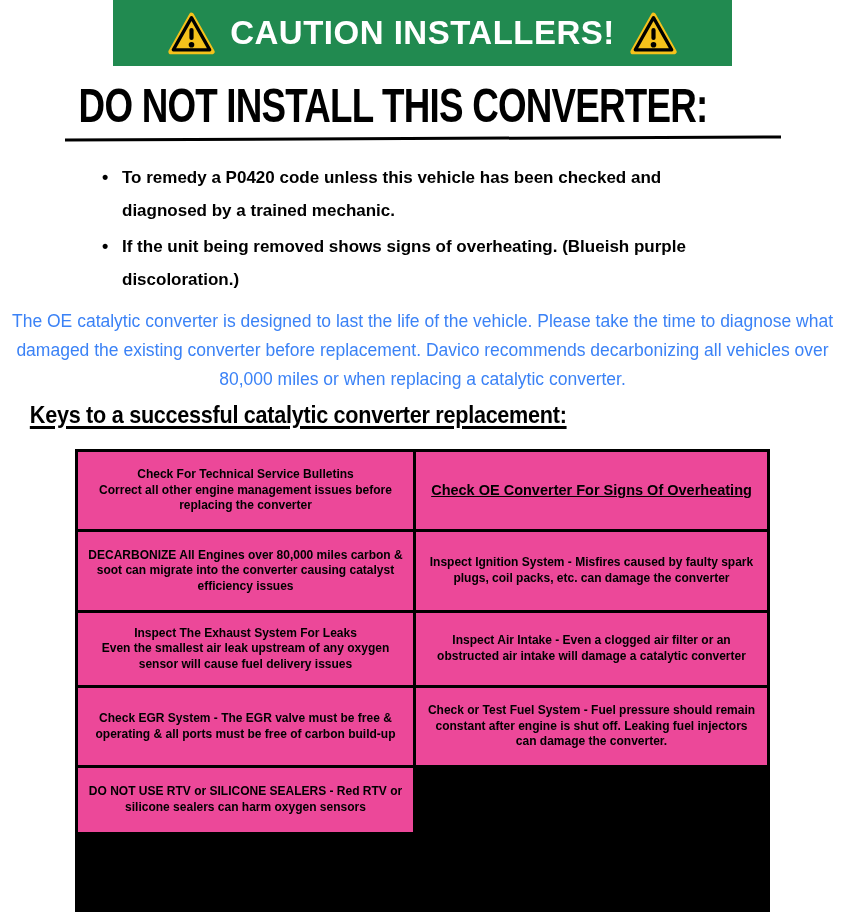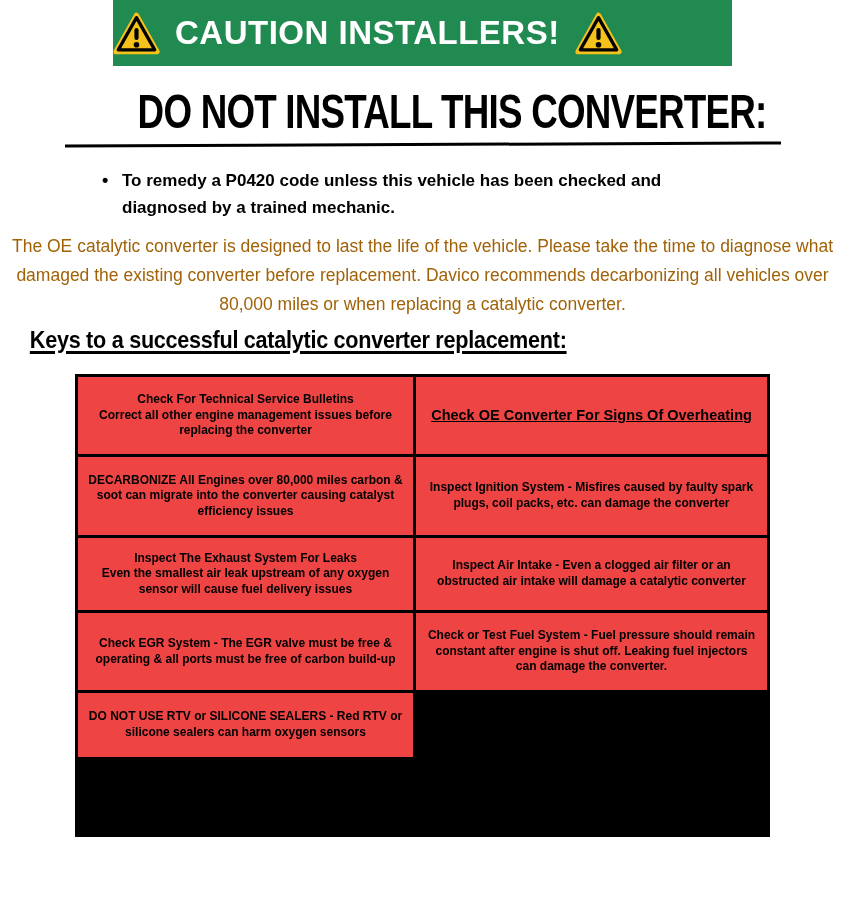--- a/index.html
+++ b/index.html
@@ -8,34 +8,34 @@
     width: 845px; height: 919px;
     font-family: "Liberation Sans", "DejaVu Sans", sans-serif;
     color: #000;
     overflow: hidden;
   }
 
   
   .banner {
     width: 619px; height: 66px;
     margin: 0 auto;
-    display: flex; align-items: center; 
+    display: flex; align-items: center; justify-content: center;
     gap: 15px;
   }
   .banner-title {
     color: #fff;
     font-size: 33px;
     font-weight: bold;
     letter-spacing: 0.5px;
     white-space: nowrap;
   }
   .tri-icon { display: block; }
 
   
-  .main-heading { text-align: right; margin-top: 17px; height: 54px; }
+  .main-heading { text-align: left; margin-top: 11px; height: 54px; }
   .main-heading .condensed {
     display: inline-block;
     font-size: 46px;
     font-weight: bold;
     letter-spacing: -1px;
     white-space: nowrap;
     transform: scale(0.80, 1.04);
     transform-origin: center top;
   }
 
@@ -51,38 +51,38 @@
   .warnings {
     list-style: none;
     margin: 21px 0 0 100px;
     width: 625px;
   }
   .warnings li {
     position: relative;
     padding-left: 22px;
     font-size: 17px;
     font-weight: bold;
-    line-height: 27px;
+    line-height: 33px;
     margin-bottom: 3px;
   }
   .warnings li::before {
     content: "\2022";
     position: absolute;
     left: 2px; top: 0;
     font-size: 18px;
   }
 
   
   .intro {
     margin: 11px auto 0;
     width: 835px;
     text-align: center;
     font-size: 17.5px;
     line-height: 29px;
-    color: #a16207;
+    color: #3b82f6;
   }
 
   
   .keys-heading { margin-top: 7px; height: 32px; }
   .keys-heading .condensed {
     display: inline-block;
     font-size: 24px;
     font-weight: bold;
     letter-spacing: -0.3px;
     white-space: nowrap;
@@ -98,21 +98,21 @@
     width: 695px;
     margin: 16px auto 0;
     background: #000;
     border: 3px solid #000;
     display: grid;
     grid-template-columns: 335px 1fr;
     grid-template-rows: 77px 78px 72px 77px 64px 74px;
     gap: 3px;
   }
   .cell {
-    background: #ef4444;
+    background: #ec4899;
     display: flex; align-items: center; justify-content: center;
     text-align: center;
     font-size: 12px;
     font-weight: bold;
     line-height: 1.3;
     padding: 4px 9px;
     white-space: pre-line;
   }
   .cell.big { font-size: 14.5px; text-decoration: underline; }
 </style>
@@ -136,20 +136,21 @@
 </div>
 
 <h1 class="main-heading">
   <span class="condensed">DO NOT INSTALL THIS CONVERTER:</span>
 </h1>
 
 <div class="rule"></div>
 
 <ul class="warnings">
   <li>To remedy a P0420 code unless this vehicle has been checked and diagnosed by a trained mechanic.</li>
+  <li>If the unit being removed shows signs of overheating. (Blueish purple discoloration.)</li>
 </ul>
 
 <p class="intro">The OE catalytic converter is designed to last the life of the vehicle. Please take the time to diagnose what damaged the existing converter before replacement. Davico recommends decarbonizing all vehicles over 80,000 miles or when replacing a catalytic converter.</p>
 
 <h2 class="keys-heading">
   <span class="condensed">Keys to a successful catalytic converter replacement:</span>
 </h2>
 
 <div class="keys-table">
   <div class="cell">Check For Technical Service Bulletins

